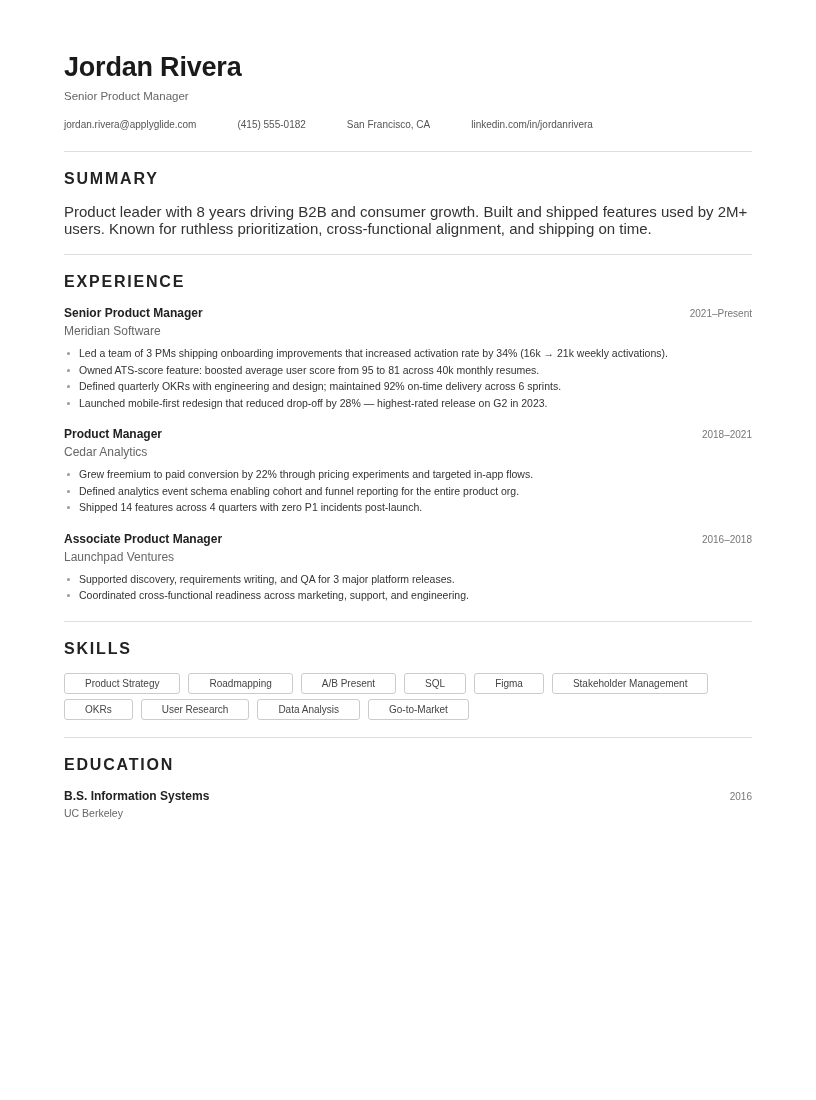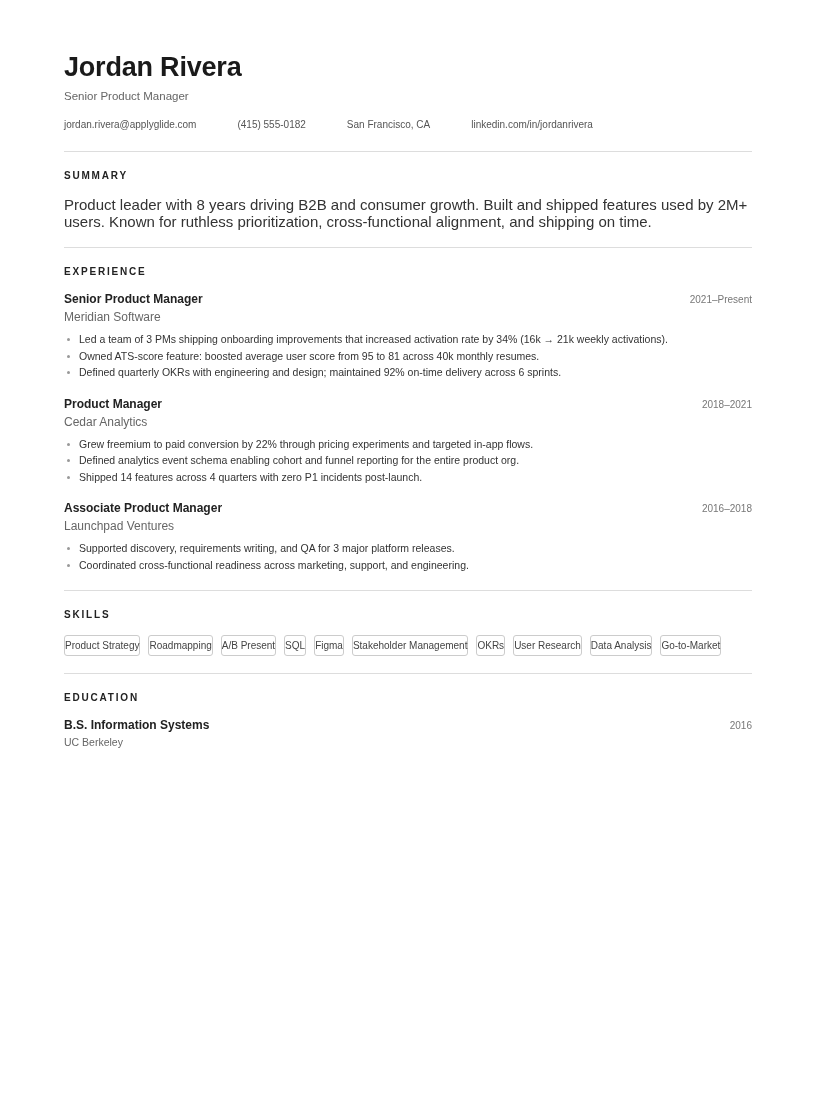--- a/index.html
+++ b/index.html
@@ -37,21 +37,21 @@
     row-gap: 4px;
     font-size: 10px;
     color: #555555;
     gap: 41px;
   }
 
   
   .section { padding-top: 18px; }
   .section + .section { border-top: 1px solid #dddddd; }
   .section-heading {
-    font-size: 10px;
+    font-size: 16px;
     font-weight: bold;
     color: #222222;
     letter-spacing: 1.8px;
     margin-bottom: 15px;
   }
   .section-body { padding-bottom: 17px; }
 
   .summary-text {
     font-size: 15px;
     line-height: 17px;
@@ -105,21 +105,21 @@
   .pills {
     display: flex;
     flex-wrap: wrap;
     gap: 5px 8px;
     max-width: 690px;
   }
   .pill {
     border: 1px solid #cccccc;
     border-radius: 3px;
     background: #ffffff;
-    padding: 4px 0;
+    padding: 4px 20px;
     font-size: 10px;
     color: #444444;
     line-height: 11px;
     white-space: nowrap;
   }
 
   
   .edu-title-row {
     display: flex;
     justify-content: space-between;
@@ -159,20 +159,21 @@
       <div class="job">
         <div class="job-title-row">
           <span class="job-title">Senior Product Manager</span>
           <span class="job-dates">2021–Present</span>
         </div>
         <div class="job-company">Meridian Software</div>
         <ul class="bullets">
           <li>Led a team of 3 PMs shipping onboarding improvements that increased activation rate by 34% (16k → 21k weekly activations).</li>
           <li>Owned ATS-score feature: boosted average user score from 95 to 81 across 40k monthly resumes.</li>
           <li>Defined quarterly OKRs with engineering and design; maintained 92% on-time delivery across 6 sprints.</li>
+          <li>Launched mobile-first redesign that reduced drop-off by 28% — highest-rated release on G2 in 2023.</li>
         </ul>
       </div>
 
       <div class="job">
         <div class="job-title-row">
           <span class="job-title">Product Manager</span>
           <span class="job-dates">2018–2021</span>
         </div>
         <div class="job-company">Cedar Analytics</div>
         <ul class="bullets">

